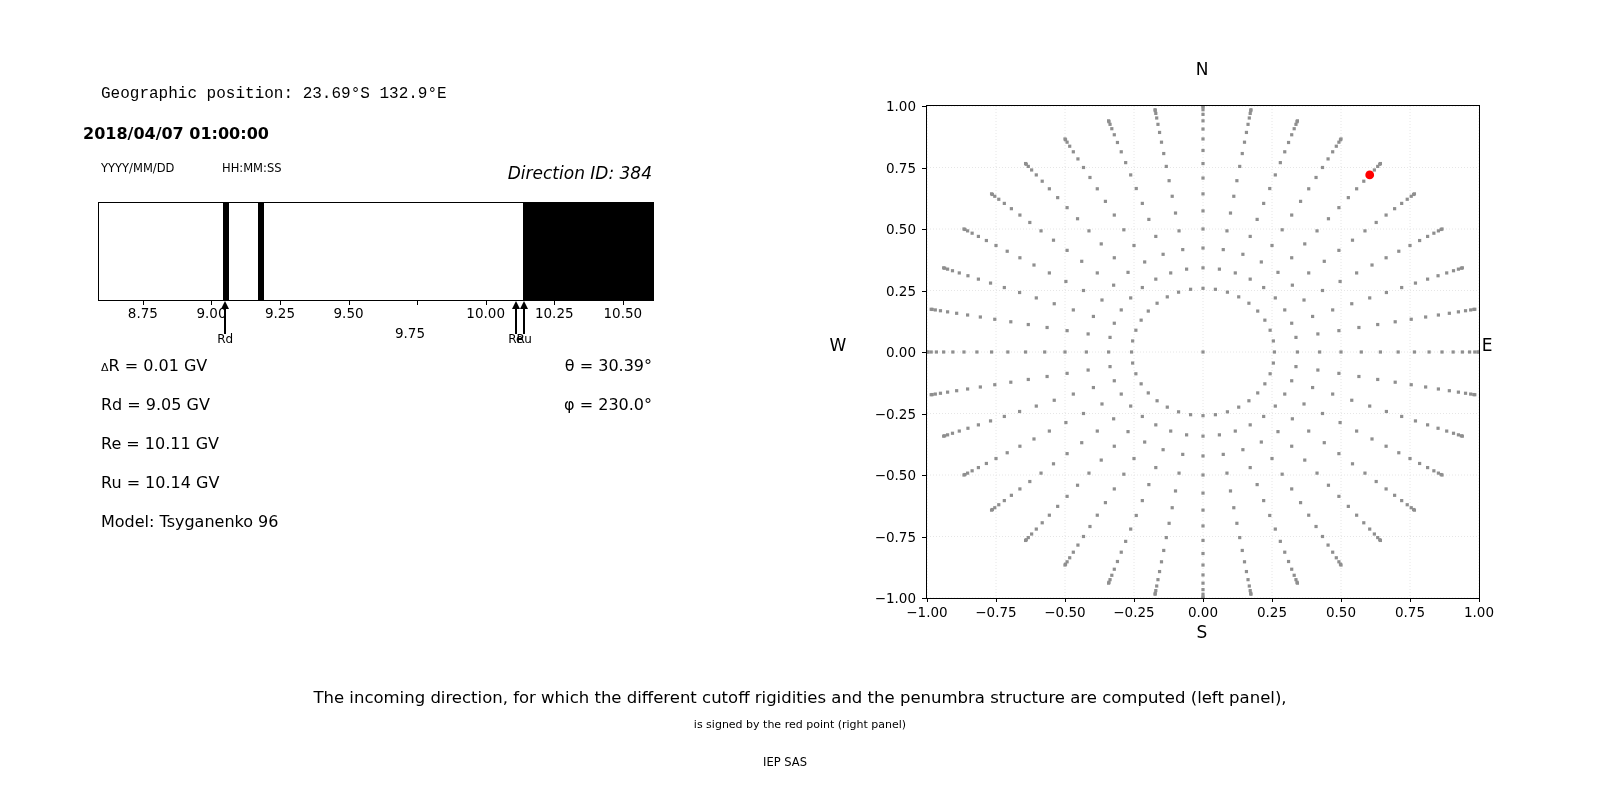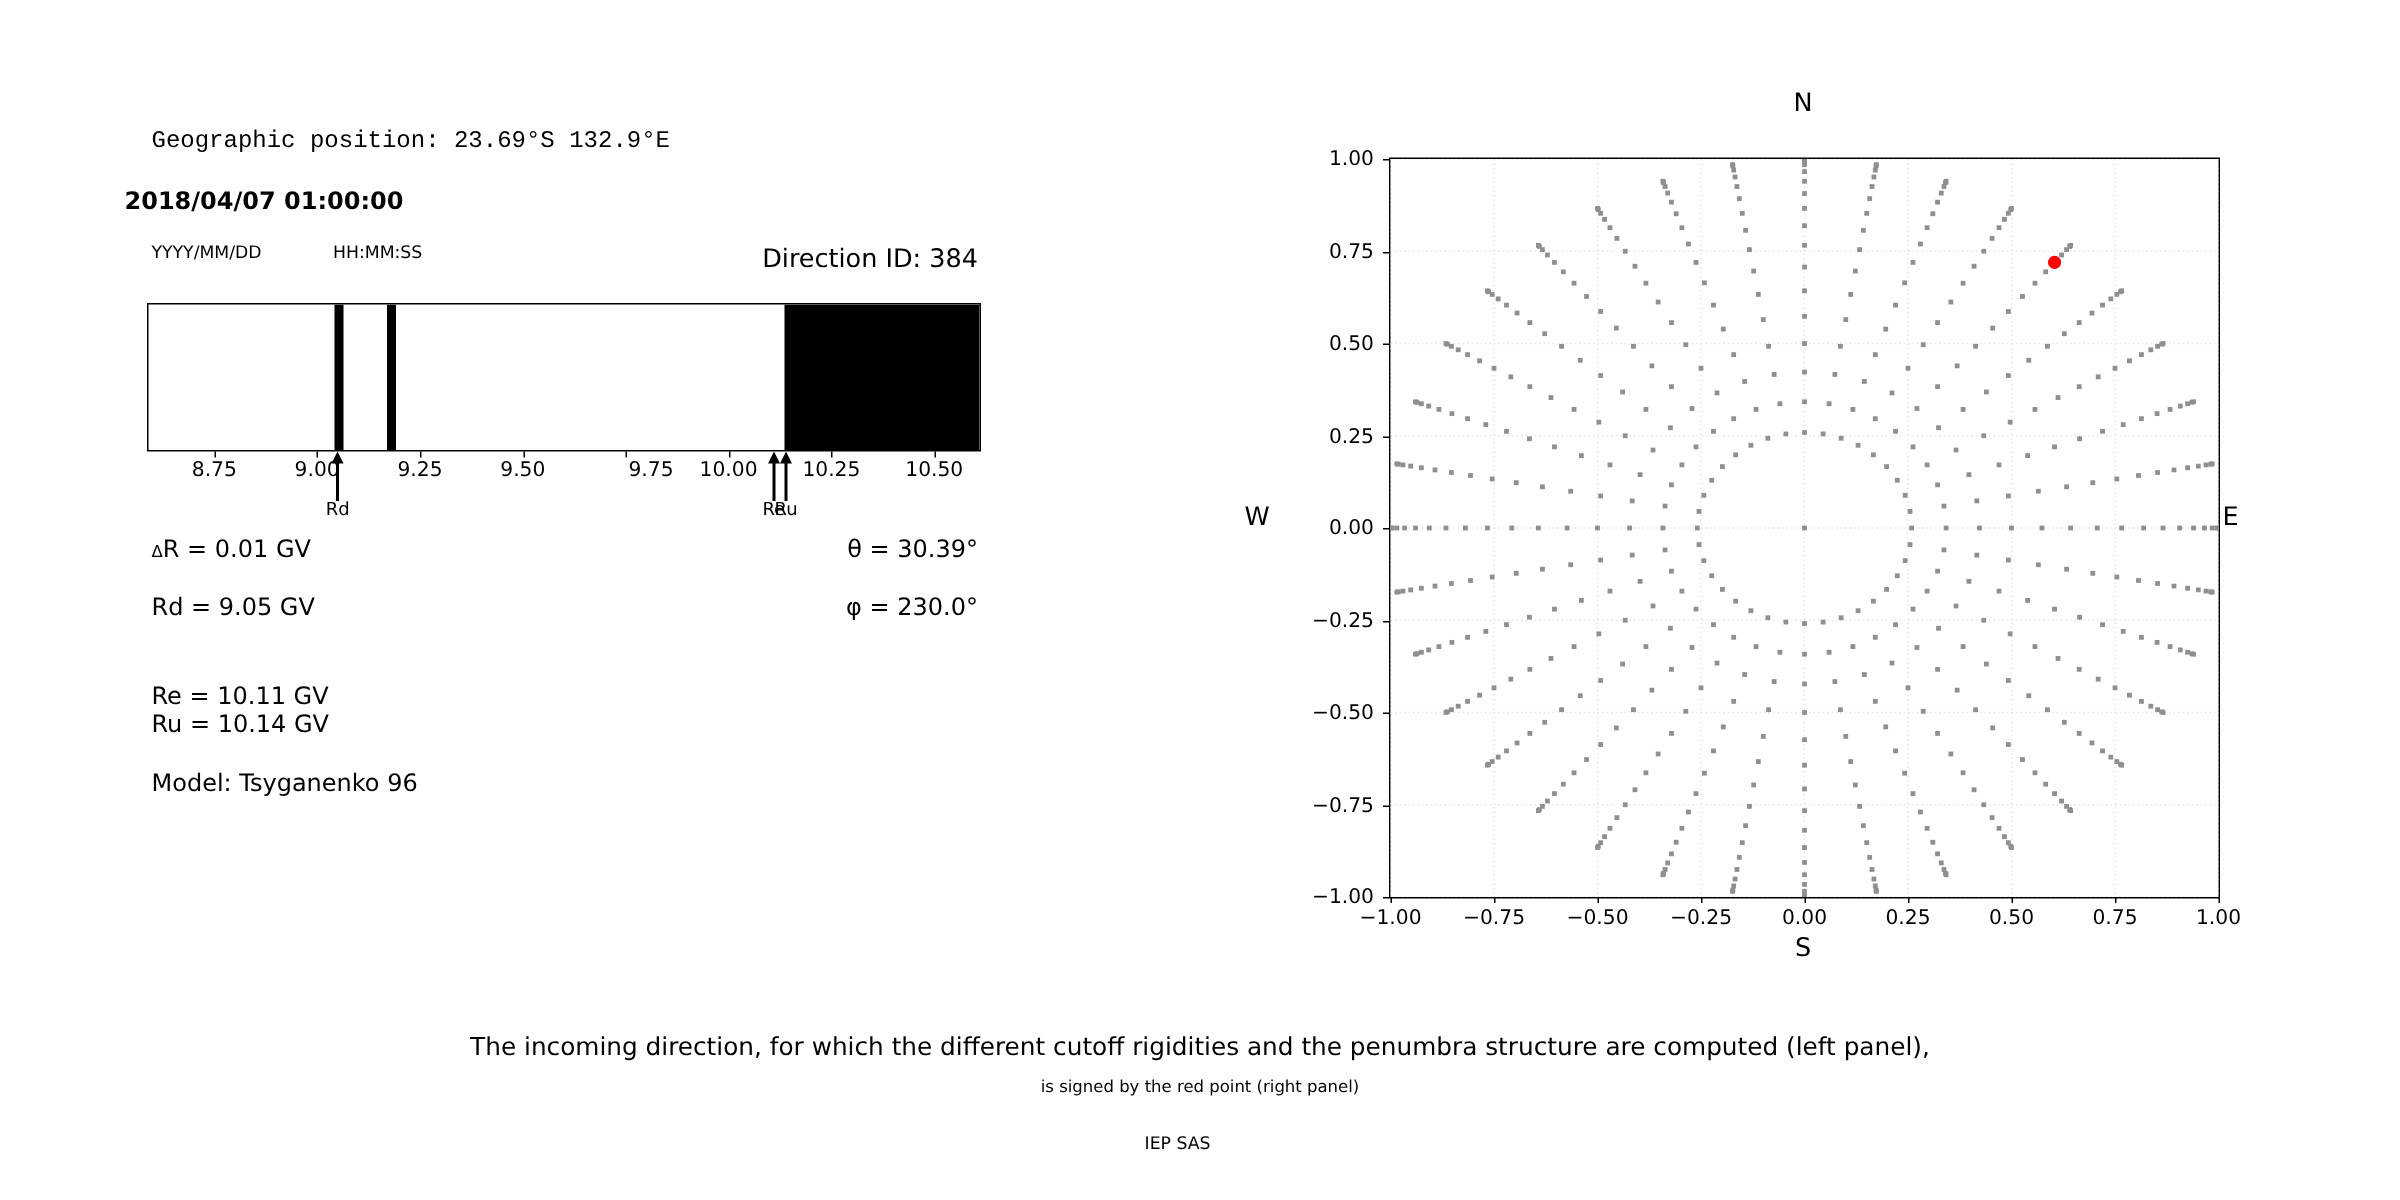--- a/index.html
+++ b/index.html
@@ -45,38 +45,38 @@
 <body>
 
 <div class="abs t16" style="left:101px;top:85px;font-family:Liberation Mono, monospace;">Geographic position: 23.69°S 132.9°E</div>
 
 <div class="abs t16" style="left:83px;top:124px;font-weight:bold;">2018/04/07 01:00:00</div>
 
 <div class="abs t11" style="left:101px;top:161px;">YYYY/MM/DD</div>
 
 <div class="abs t11" style="left:222px;top:161px;">HH:MM:SS</div>
 
-<div class="abs t17 right-align" style="left:98px;top:163px;width:554px;">Direction ID: 384</div>
+<div class="abs t17 right-align" style="left:98px;top:163px;width:554px;font-style:italic;">Direction ID: 384</div>
 
 <div id="penumbra-box" class="abs">
     <div class="band" style="left: 123.964px; width: 6.03366px; background: rgb(0, 0, 0);"></div>
     <div class="band" style="left: 159.344px; width: 6.03366px; background: rgb(0, 0, 0);"></div>
     <div class="band" style="left: 423.728px; width: 130.272px; background: rgb(0, 0, 0);"></div>
   </div>
 <div id="left-xaxis" class="abs t13">
     <div class="tickmark" style="left: 44.8812px;"></div>
     <div class="ticklabel" style="left: 44.8812px;">8.75</div>
     <div class="tickmark" style="left: 113.446px;"></div>
     <div class="ticklabel" style="left: 113.446px;">9.00</div>
     <div class="tickmark" style="left: 182.01px;"></div>
     <div class="ticklabel" style="left: 182.01px;">9.25</div>
     <div class="tickmark" style="left: 250.574px;"></div>
     <div class="ticklabel" style="left: 250.574px;">9.50</div>
     <div class="tickmark" style="left: 319.139px;"></div>
-    <div class="ticklabel" style="left: 336px;">9.75</div>
+    <div class="ticklabel" style="left: 312px; margin-top: 20px;">9.75</div>
     <div class="tickmark" style="left: 387.703px;"></div>
     <div class="ticklabel" style="left: 387.703px;">10.00</div>
     <div class="tickmark" style="left: 456.267px;"></div>
     <div class="ticklabel" style="left: 456.267px;">10.25</div>
     <div class="tickmark" style="left: 524.832px;"></div>
     <div class="ticklabel" style="left: 524.832px;">10.50</div>
   </div>
 <div id="left-markers" class="abs">
     <div class="arrowhead" style="left: 123.158px;"></div>
     <div class="arrowshaft" style="left: 126.408px;"></div>
@@ -86,21 +86,21 @@
     <div class="arrowlabel" style="left: 417.871px;">Re</div>
     <div class="arrowhead" style="left: 422.099px;"></div>
     <div class="arrowshaft" style="left: 425.349px;"></div>
     <div class="arrowlabel" style="left: 426.099px;">Ru</div>
   </div>
 
 <div class="abs t16" style="left:101px;top:356px;">
   <span class="small-delta">Δ</span><span>R = 0.01 GV</span>
 </div>
 <div class="abs t16" style="left:101px;top:395px;">Rd = 9.05 GV</div>
-<div class="abs t16" style="left:101px;top:454px;">Re = 10.11 GV</div>
+<div class="abs t16" style="left:101px;top:434px;">Re = 10.11 GV</div>
 <div class="abs t16" style="left:101px;top:473px;">Ru = 10.14 GV</div>
 <div class="abs t16" style="left:101px;top:512px;">Model: Tsyganenko 96</div>
 
 <div class="abs t16 right-align" style="left:98px;top:356px;width:554px;">θ = 30.39°</div>
 <div class="abs t16 right-align" style="left:98px;top:395px;width:554px;">φ = 230.0°</div>
 
 <div class="abs t17 center" style="left:1182px;top:59px;width:40px;">N</div>
 <div class="abs t17 center" style="left:1182px;top:622px;width:40px;">S</div>
 <div class="abs t17 center" style="left:818px;top:335px;width:40px;">W</div>
 <div class="abs t17 center" style="left:1467px;top:335px;width:40px;">E</div>

